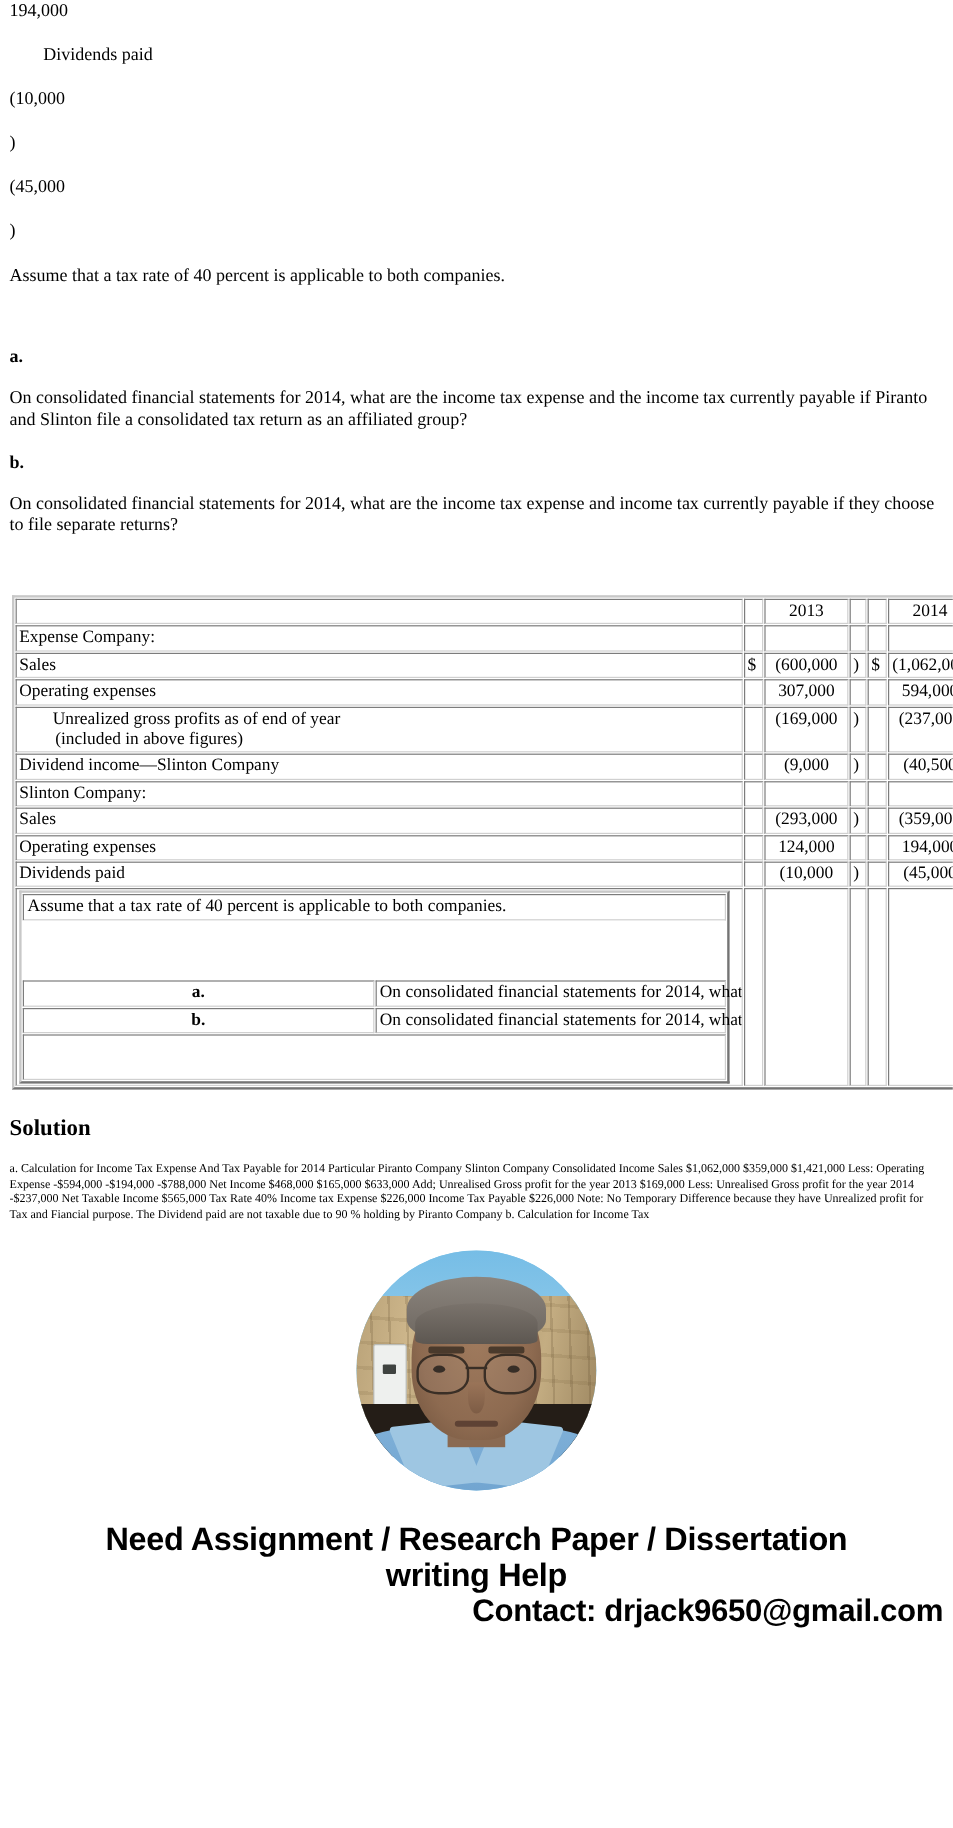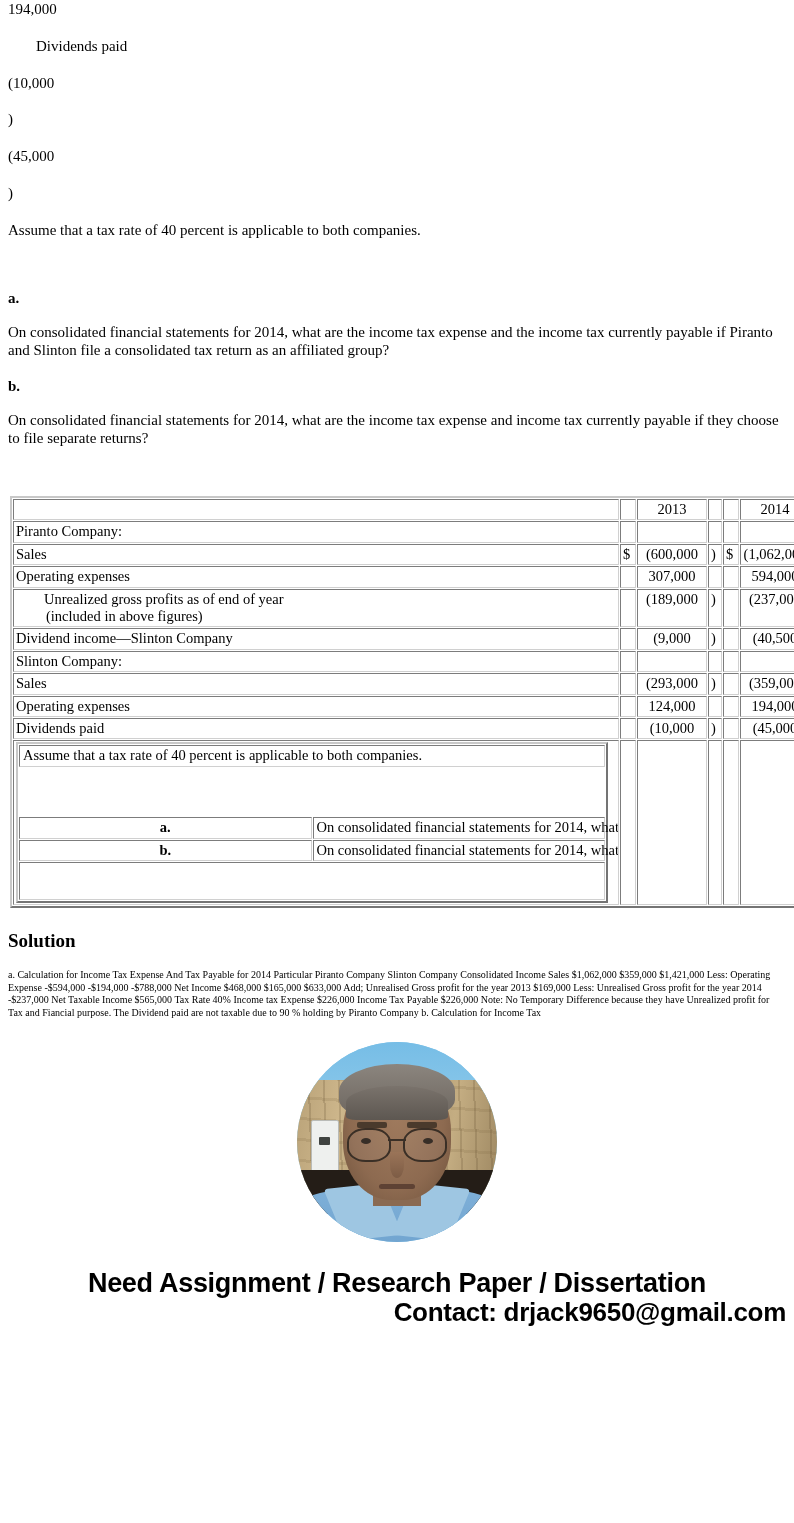--- a/index.html
+++ b/index.html
@@ -271,21 +271,21 @@
         <td class="c-label"></td>
         <td class="c-cur"></td>
         <td class="c-val">2013</td>
         <td class="c-paren"></td>
         <td class="c-cur"></td>
         <td class="c-val">2014</td>
 
       </tr>
 
       <tr>
-        <td class="c-label lbl-0">Piranto Company:</td>
+        <td class="c-label lbl-0">Expense Company:</td>
         <td class="c-cur"></td>
         <td class="c-val"></td>
         <td class="c-paren"></td>
         <td class="c-cur"></td>
         <td class="c-val"></td>
 
       </tr>
 
       <tr>
         <td class="c-label lbl-2">Sales</td>
@@ -306,21 +306,21 @@
         <td class="c-val">594,000</td>
 
       </tr>
 
       <tr>
         <td class="c-label">
           <div class="lbl-2">Unrealized gross profits as of end of year</div>
           <div class="lbl-sub">(included in above figures)</div>
         </td>
         <td class="c-cur"></td>
-        <td class="c-val">(189,000</td>
+        <td class="c-val">(169,000</td>
         <td class="c-paren">)</td>
         <td class="c-cur"></td>
         <td class="c-val">(237,000</td>
 
       </tr>
 
       <tr>
         <td class="c-label lbl-2">Dividend income—Slinton Company</td>
         <td class="c-cur"></td>
         <td class="c-val">(9,000</td>
@@ -426,16 +426,17 @@
       <div class="av-glassL"></div>
       <div class="av-glassR"></div>
       <div class="av-bridge"></div>
       <div class="av-nose"></div>
       <div class="av-mouth"></div>
     </div>
   </div>
 
   <div class="footer">
     <div>Need Assignment / Research Paper / Dissertation</div>
+    <div>writing Help</div>
     <div class="l3">Contact: drjack9650@gmail.com</div>
   </div>
 
 </div>
 
 </body></html>

